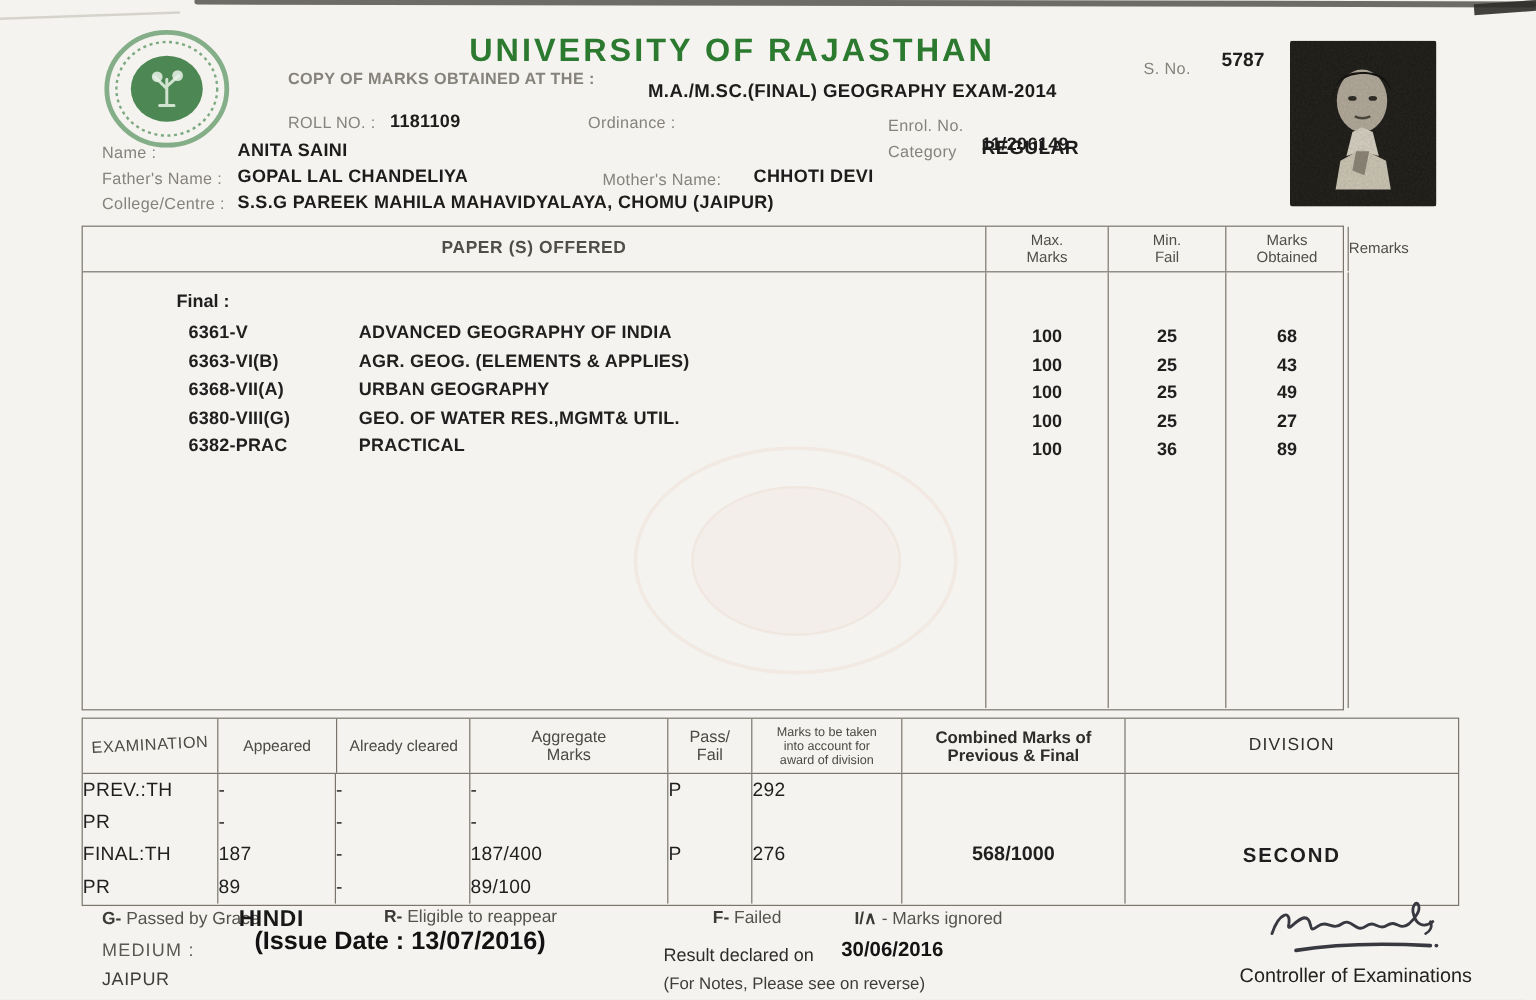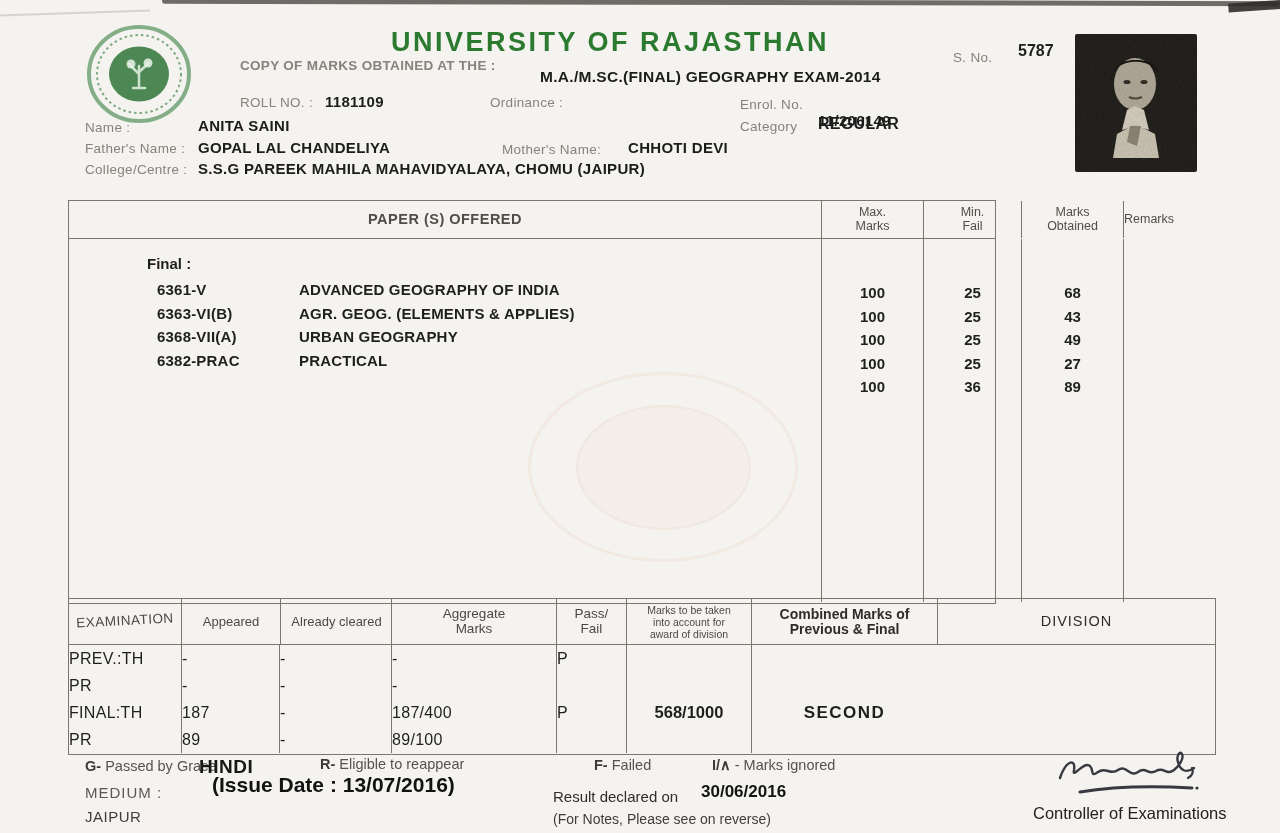--- a/index.html
+++ b/index.html
@@ -28,21 +28,21 @@
   
   .photo { left:1075px; top:34px; width:122px; height:138px; }
 
   
   .watermark { left:528px; top:372px; width:270px; height:190px; border-radius:50%;
     border:3px solid rgba(205,150,120,.10); }
   .watermark .inner { position:absolute; left:45px; top:30px; width:175px; height:125px; border-radius:50%;
     border:2px solid rgba(205,150,120,.09); background:rgba(210,160,130,.05); }
 
   
-  .ptable { left:68px; top:200px; width:928px; height:404px; border:1.5px solid #7a766e; background:transparent; }
+  .ptable { left:68px; top:188px; width:1052px; height:404px; border:1.5px solid #7a766e; background:transparent; }
   .pt-head { display:grid; grid-template-columns:752px 102px 98px 102px 1fr; height:38px; border-bottom:1.5px solid #7a766e; }
   .pt-head > div { display:flex; align-items:center; justify-content:center; color:#504e48; font-size:12.5px; line-height:13.5px; text-align:center; }
   .pt-head > div + div { border-left:1.2px solid #7a766e; }
   .pt-head .papers-h { font-size:14.5px; font-weight:600; letter-spacing:.5px; }
   .pt-body { display:grid; grid-template-columns:752px 102px 98px 102px 1fr; height:363px; }
   .pt-body > div + div { border-left:1.2px solid #7a766e; }
   .pgroup { margin-top:16px; height:26px; padding-left:78px; font-size:15px; font-weight:600; }
   .prow { height:23.5px; display:flex; padding-left:88px; font-size:15px; font-weight:600; letter-spacing:.2px; }
   .prow .code { width:142px; }
   .numcol { padding-top:42px; text-align:center; }
@@ -168,20 +168,24 @@
           </div>
         <div class="prow">
             <span class="code">6363-VI(B)</span>
             <span>AGR. GEOG. (ELEMENTS &amp; APPLIES)</span>
           </div>
         <div class="prow">
             <span class="code">6368-VII(A)</span>
             <span>URBAN GEOGRAPHY</span>
           </div>
         <div class="prow">
+            <span class="code">6380-VIII(G)</span>
+            <span>GEO. OF WATER RES.,MGMT&amp; UTIL.</span>
+          </div>
+        <div class="prow">
             <span class="code">6382-PRAC</span>
             <span>PRACTICAL</span>
           </div>
       </div>
       <div class="numcol">
         <div>100</div>
         <div>100</div>
         <div>100</div>
         <div>100</div>
         <div>100</div>
@@ -248,20 +252,26 @@
         <div class="line">-</div>
         <div class="line">187/400</div>
         <div class="line">89/100</div>
       </div>
       <div class="rcol">
         <div class="line">P</div>
         <div class="line"></div>
         <div class="line">P</div>
         <div class="line"></div>
       </div>
+      <div class="rcol">
+        <div class="line">292</div>
+        <div class="line"></div>
+        <div class="line">276</div>
+        <div class="line"></div>
+      </div>
       <div class="relcol">
         <div class="combined-val">568/1000</div>
       </div>
       <div class="relcol">
         <div class="division-val">SECOND</div>
       </div>
     </div>
   </div>
 
   <div class="abs legend" style="left:85px; top:758px;text-align:right;">

